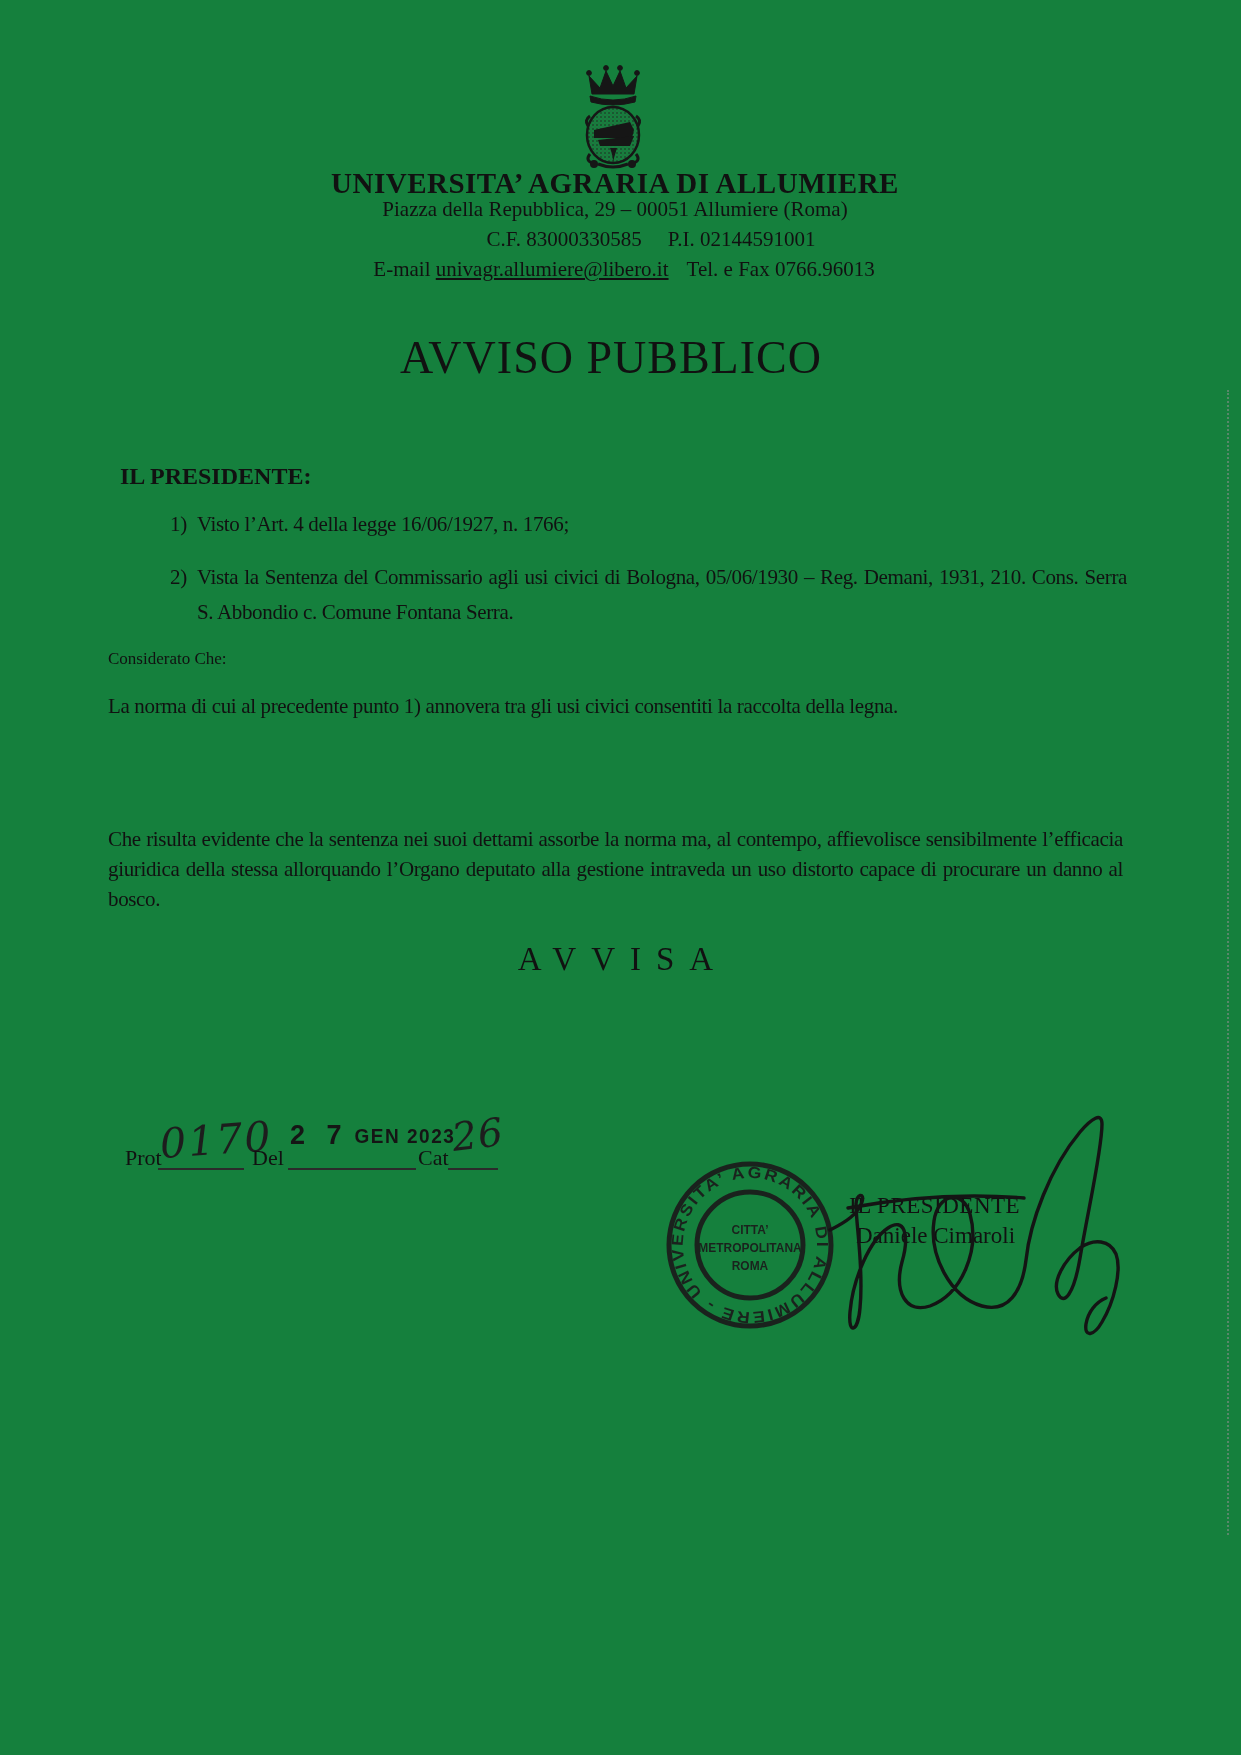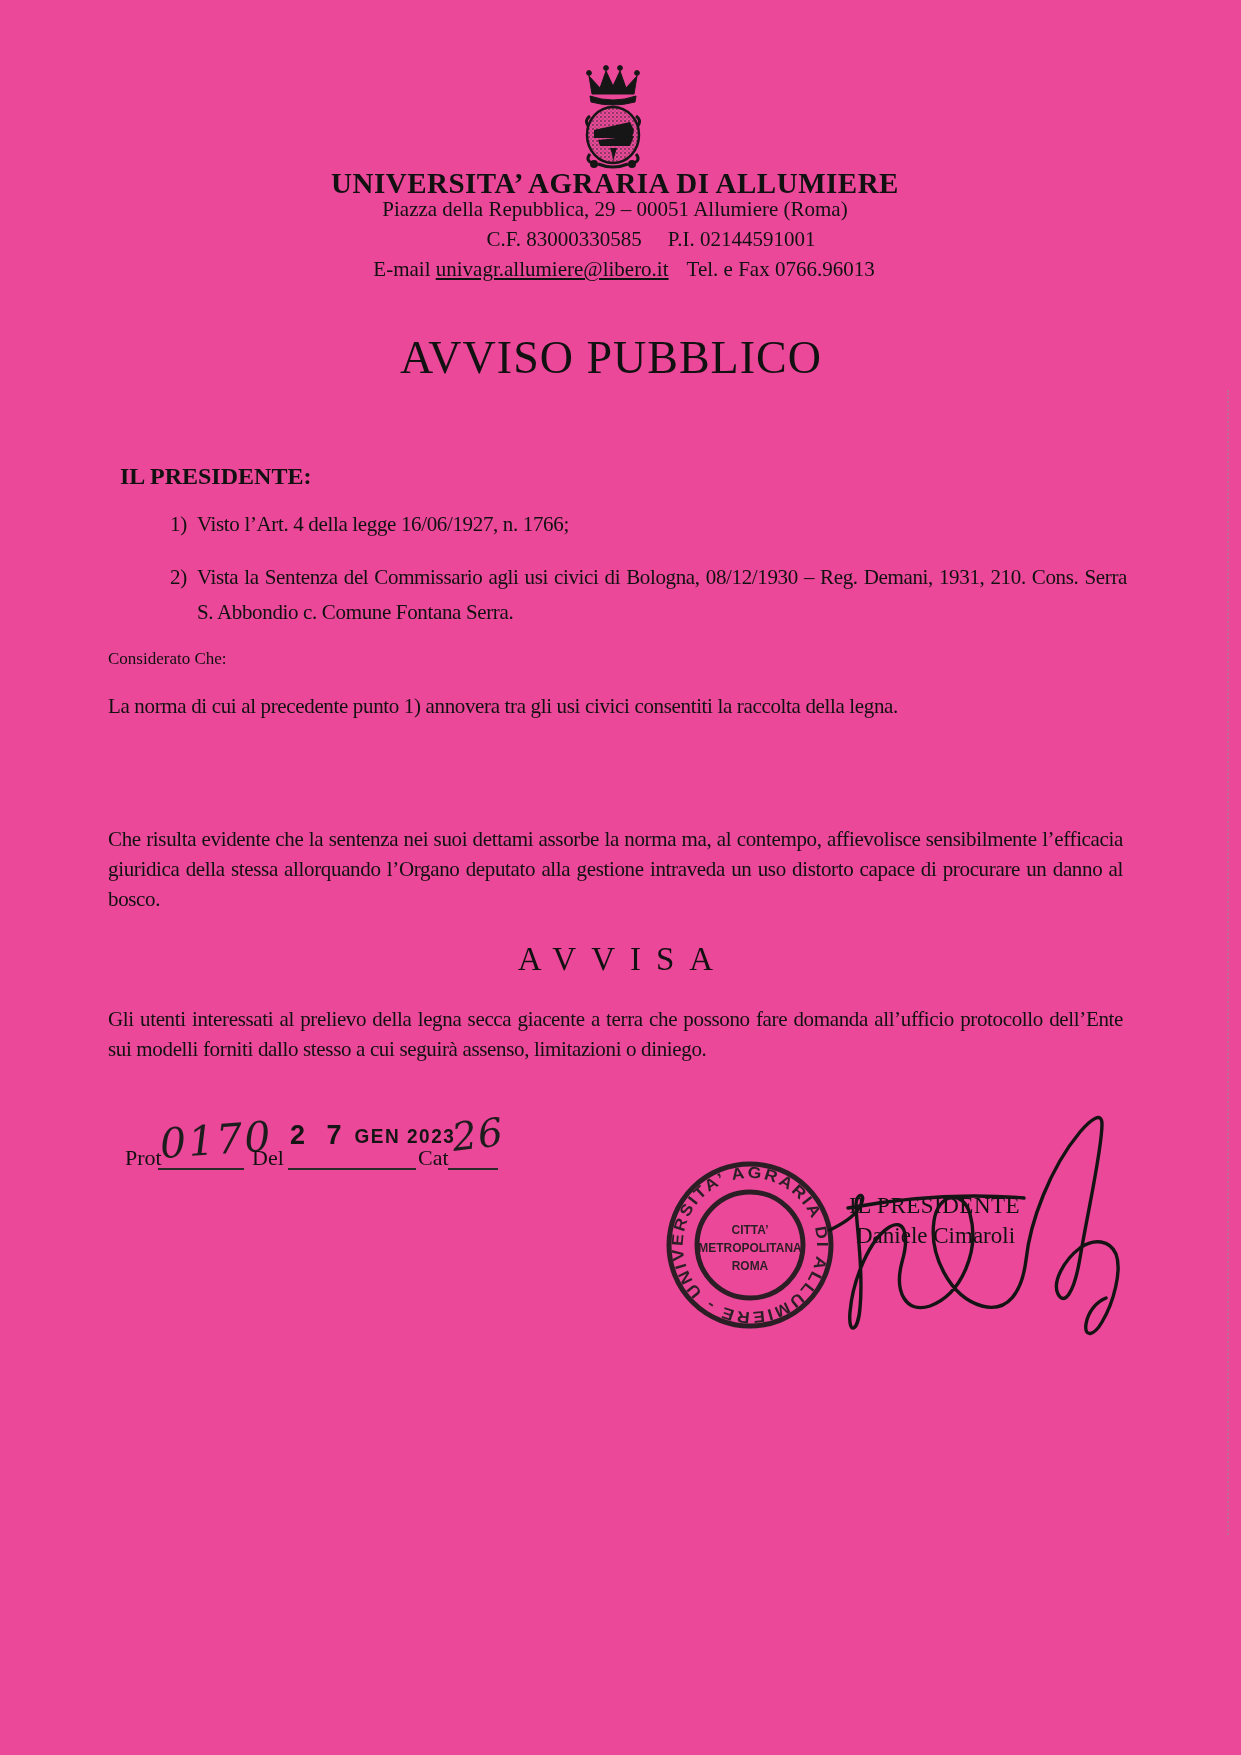--- a/index.html
+++ b/index.html
@@ -1,19 +1,19 @@
 <!DOCTYPE html>
 <html><head>
 <meta charset="utf-8">
 <style>
   html,body{margin:0;padding:0;background:#e8e8e8;}
   .page{
     position:relative;
     width:1241px;height:1755px;
-    background:#ec4899;
+    background:#15803d;
     font-family:"Liberation Serif","DejaVu Serif",serif;
     color:#111;
     overflow:hidden;
   }
   .abs{position:absolute;}
   .centered{left:0;width:1230px;text-align:center;}
 
   
   .org-name{top:167px;font-size:29px;font-weight:bold;letter-spacing:.5px;}
   .addr{top:197px;font-size:21px;}
@@ -101,29 +101,28 @@
   <div class="abs centered doc-title" style="left:-4px;">AVVISO PUBBLICO</div>
 
   <div class="abs heading-bold" style="top:462px;">IL PRESIDENTE:</div>
 
   <div class="abs list-item" style="top:507px;">
     <span class="num">1)</span>
     <span class="txt">Visto l’Art. 4 della legge 16/06/1927, n. 1766;</span>
   </div>
   <div class="abs list-item" style="top:560px;width:957px;">
     <span class="num">2)</span>
-    <span class="txt" style="width:930px;">Vista la Sentenza del Commissario agli usi civici di Bologna, 08/12/1930 – Reg. Demani, 1931, 210. Cons. Serra S. Abbondio c. Comune Fontana Serra.</span>
+    <span class="txt" style="width:930px;">Vista la Sentenza del Commissario agli usi civici di Bologna, 05/06/1930 – Reg. Demani, 1931, 210. Cons. Serra S. Abbondio c. Comune Fontana Serra.</span>
   </div>
 
   <div class="abs plain-heading" style="top:644px;">Considerato Che:</div>
   <div class="abs body-block" style="top:691px;">La norma di cui al precedente punto 1) annovera tra gli usi civici consentiti la raccolta della legna.</div>
   <div class="abs body-block" style="top:824px;">Che risulta evidente che la sentenza nei suoi dettami assorbe la norma ma, al contempo, affievolisce sensibilmente l’efficacia giuridica della stessa allorquando l’Organo deputato alla gestione intraveda un uso distorto capace di procurare un danno al bosco.</div>
 
   <div class="abs centered avvisa" style="left:8px;">AVVISA</div>
-  <div class="abs body-block" style="top:1004px;">Gli utenti interessati al prelievo della legna secca giacente a terra che possono fare domanda all’ufficio protocollo dell’Ente sui modelli forniti dallo stesso a cui seguirà assenso, limitazioni o diniego.</div>
 
   <div class="abs proto-label" style="left:125px;top:1145px;">Prot</div>
   <div class="abs hand hand-prot">0170</div>
   <div class="abs uline" style="left:158px;top:1168px;width:86px;"></div>
 
   <div class="abs proto-label" style="left:252px;top:1145px;">Del</div>
   <div class="abs datestamp">
     <span class="day">2 7</span><span class="my">GEN 2023</span>
   </div>
   <div class="abs uline" style="left:288px;top:1168px;width:128px;"></div>

